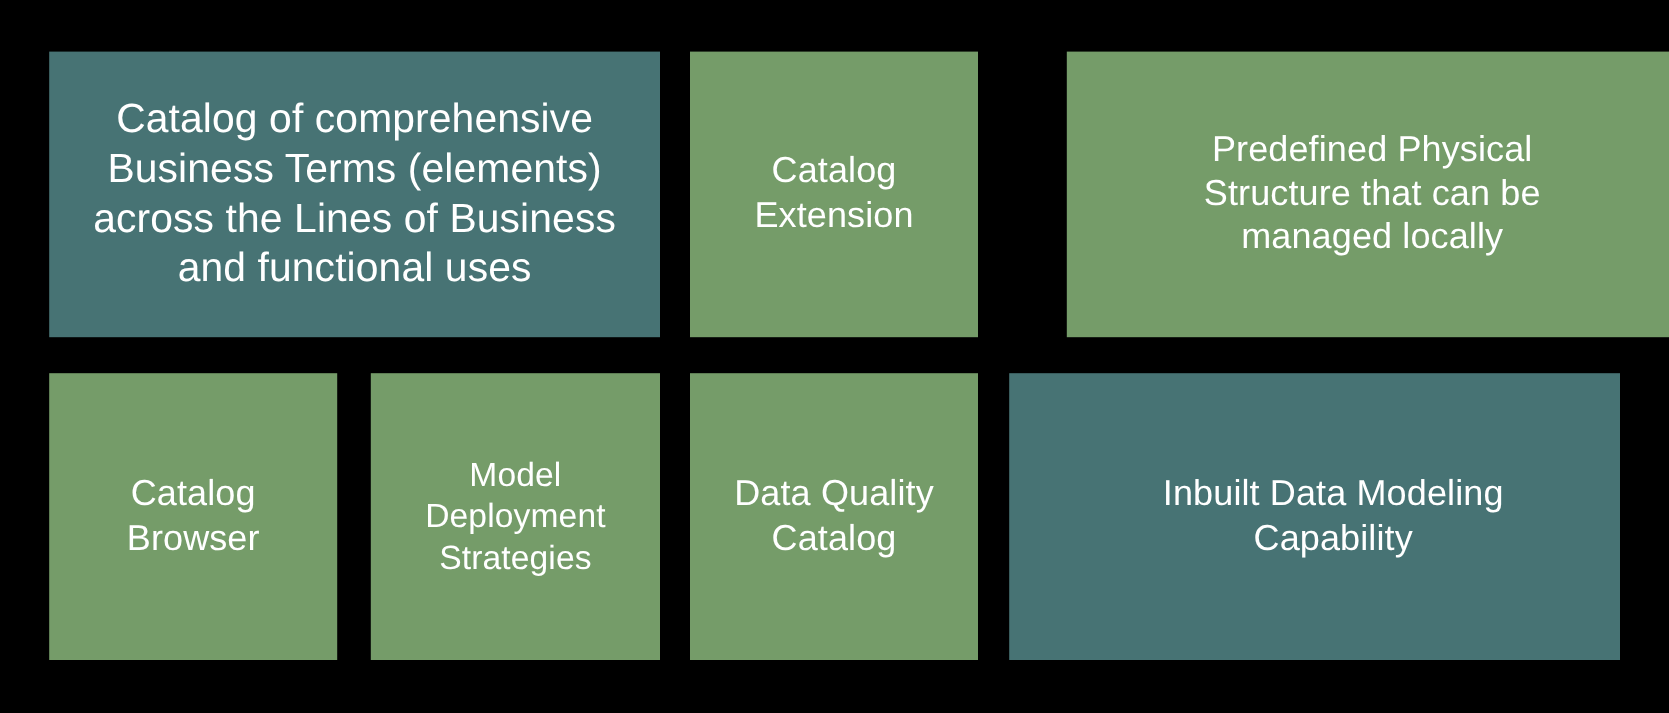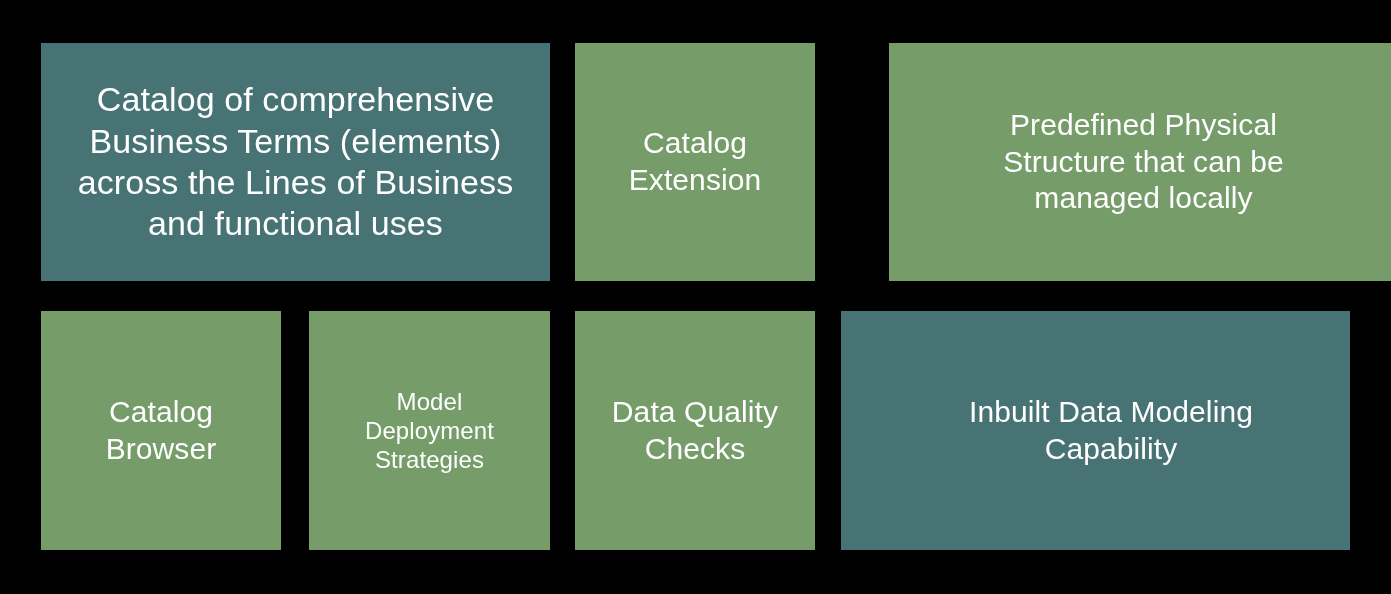--- a/index.html
+++ b/index.html
@@ -63,21 +63,21 @@
 
   
   #tile-catalog-browser {
     left: 41px;  top: 311px; width: 240px; height: 239px;
   }
   #tile-catalog-browser .tile-label { font-size: 30px; }
 
   #tile-model-deployment-strategies {
     left: 309px; top: 311px; width: 241px; height: 239px;
   }
-  #tile-model-deployment-strategies .tile-label { font-size: 24px; }
+  #tile-model-deployment-strategies .tile-label { font-size: 28px; }
 
   #tile-data-quality-checks {
     left: 575px; top: 311px; width: 240px; height: 239px;
   }
   #tile-data-quality-checks .tile-label { font-size: 30px; }
 
   #tile-inbuilt-data-modeling {
     left: 841px; top: 311px; width: 509px; height: 239px;
   }
   #tile-inbuilt-data-modeling .tile-label { font-size: 30px; }
@@ -111,21 +111,21 @@
   </div>
 
   <div class="tile tile--green" id="tile-model-deployment-strategies" style="background: rgb(117, 156, 105);">
     <span class="tile-label">Model
 Deployment
 Strategies</span>
   </div>
 
   <div class="tile tile--green" id="tile-data-quality-checks" style="background: rgb(117, 156, 105);">
     <span class="tile-label">Data Quality
-Checks</span>
+Catalog</span>
   </div>
 
   <div class="tile tile--teal" id="tile-inbuilt-data-modeling" style="background: rgb(71, 115, 116); padding-left: 45px;">
     <span class="tile-label">Inbuilt Data Modeling
 Capability</span>
   </div>
 
 </div>
 
 </body></html>

